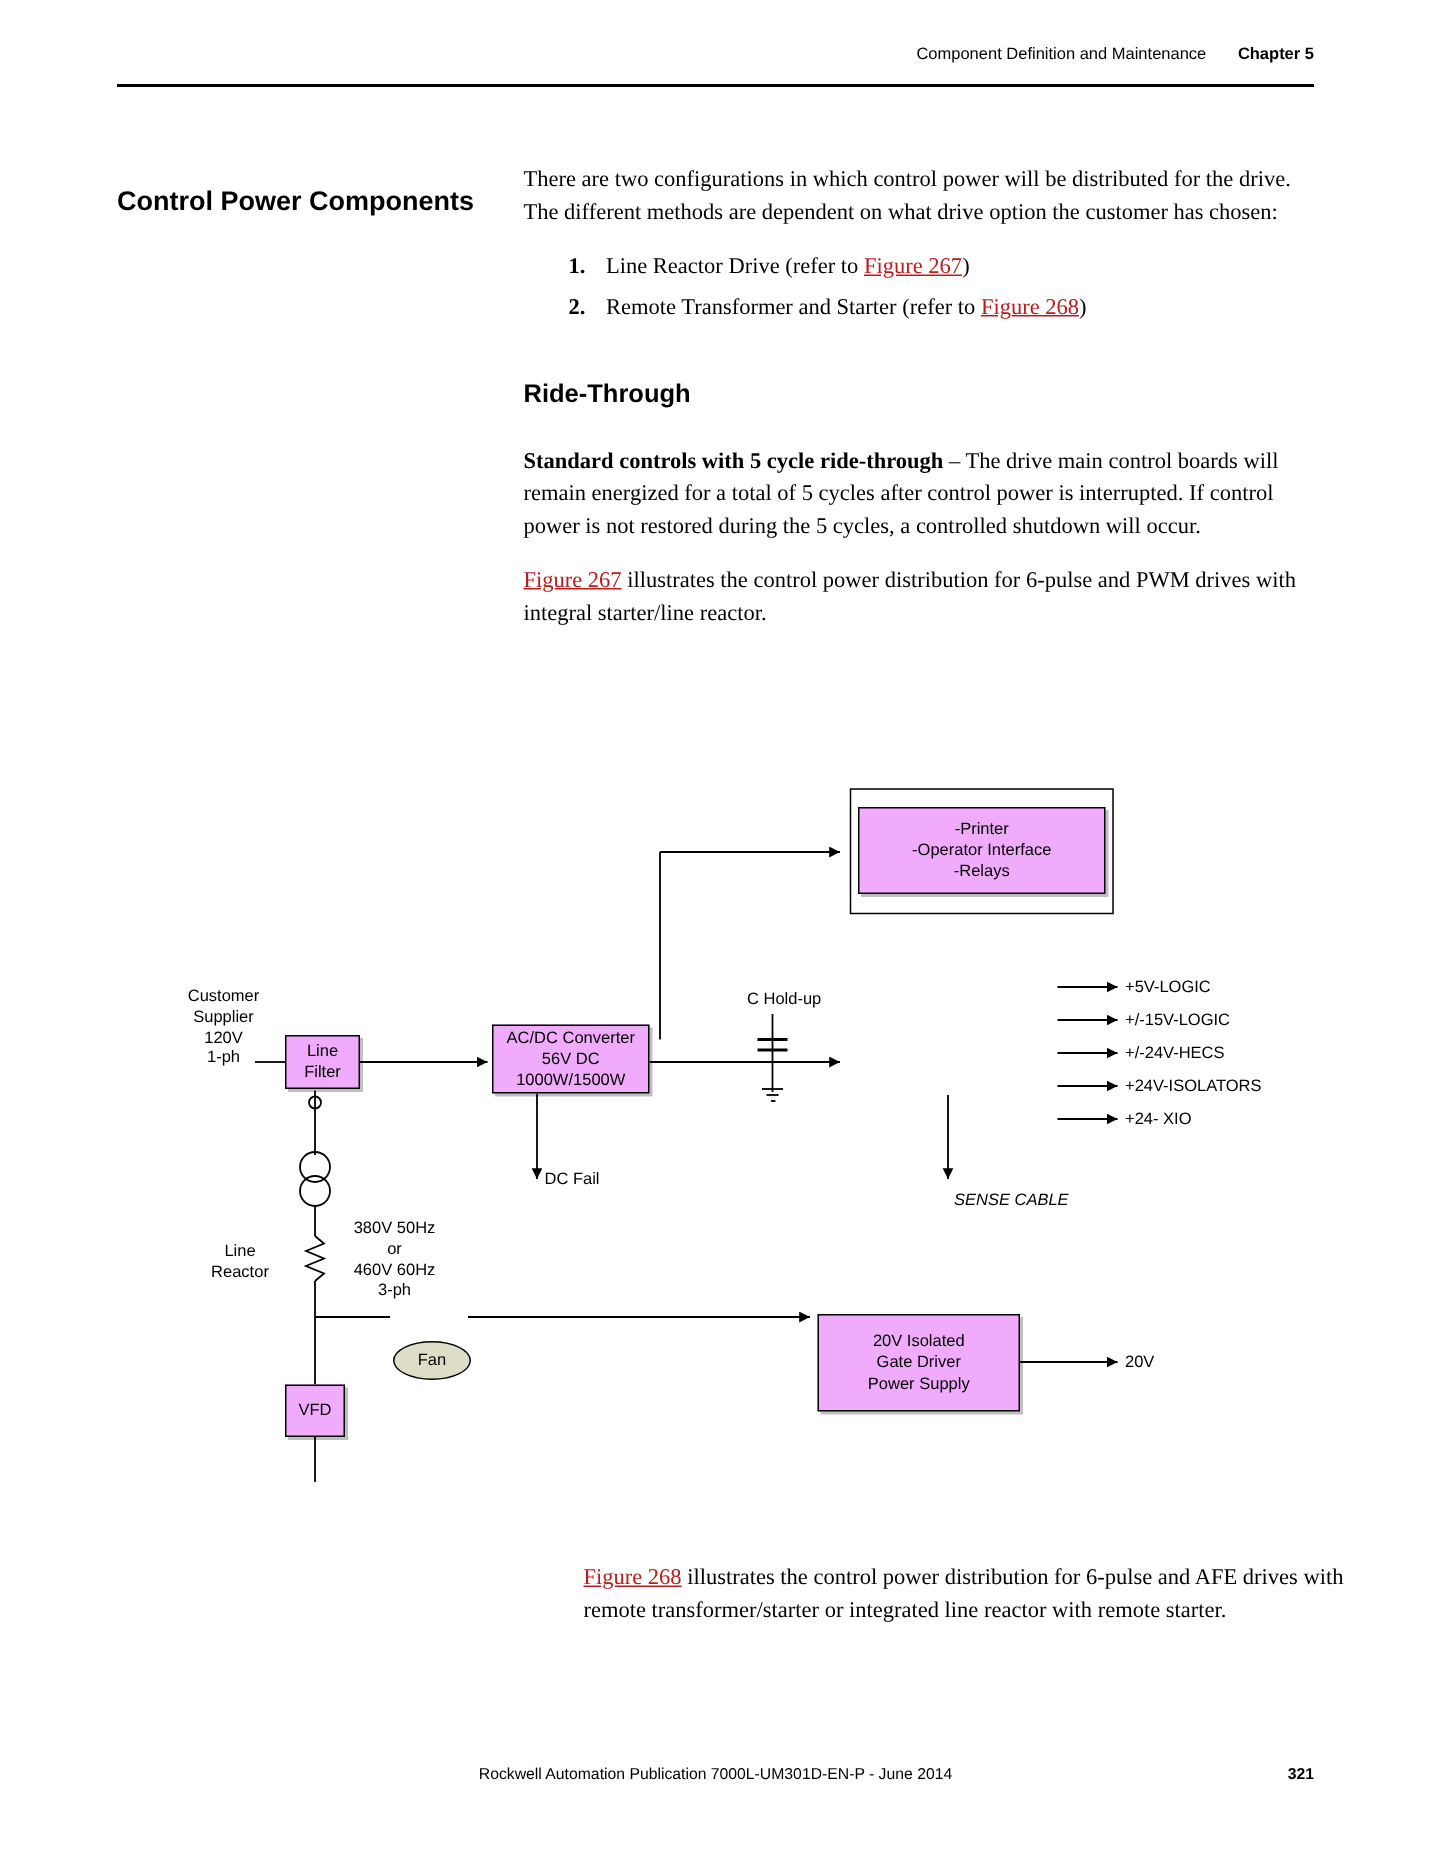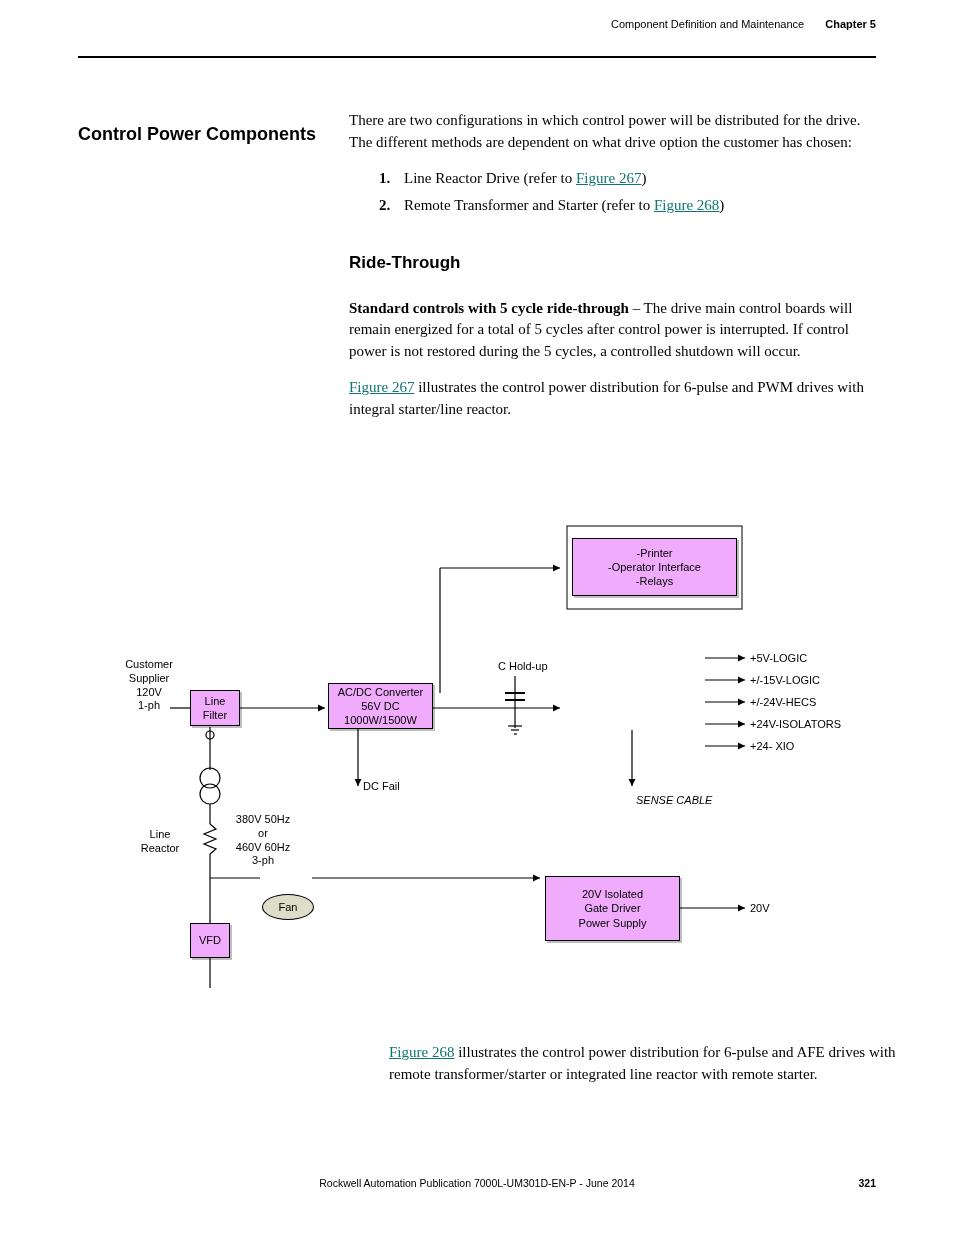--- a/index.html
+++ b/index.html
@@ -13,21 +13,21 @@
   }
   .header-bar {
     position: absolute;
     top: 56px;
     left: 78px;
     right: 78px;
     border-top: 2.5px solid #000;
     text-align: right;
     font-family: Arial, Helvetica, sans-serif;
     font-size: 11px;
-    padding-top: 0;
+    padding-top: 12px;
   }
   .header-bar span { position: relative; top: -20px; }
   .chapter-label { font-weight: bold; margin-left: 18px; }
   .section-title {
     position: absolute;
     left: 78px;
     top: 124px;
     font-family: Liberation Sans, sans-serif;
     font-weight: bold;
     font-size: 18px;
@@ -37,21 +37,21 @@
     left: 349px;
     top: 110px;
     width: 525px;
     font-size: 15px;
     line-height: 1.45;
   }
   .body-col p { margin-bottom: 14px; }
   .ol { margin: 8px 0 18px 30px; }
   .ol .li { margin-bottom: 6px; }
   .ol .num { font-weight: bold; margin-right: 10px; }
-  .link { color: #0f766e; text-decoration: underline; cursor: pointer; }
+  .link { color: #b91c1c; text-decoration: underline; cursor: pointer; }
   .subhead {
     font-family: Arial, Helvetica, sans-serif;
     font-weight: bold;
     font-size: 17px;
     margin-top: 34px;
     margin-bottom: 22px;
   }
   .fig-caption {
     font-family: Arial, Helvetica, sans-serif;
     font-weight: bold;

